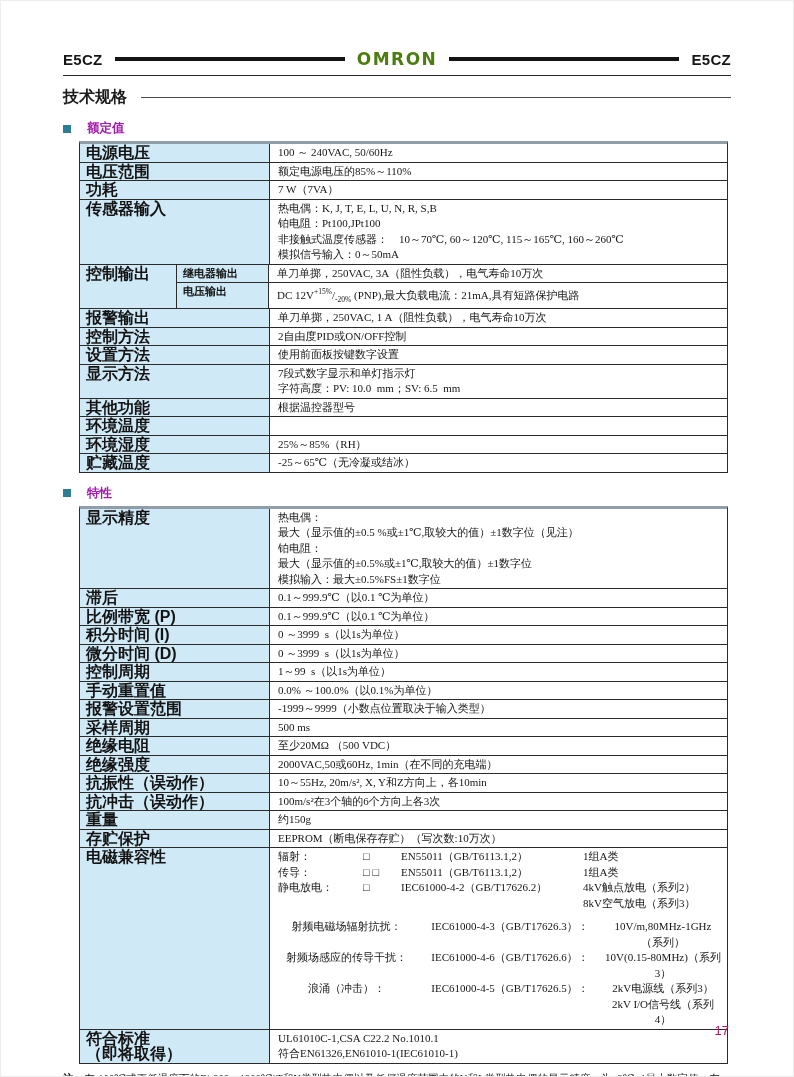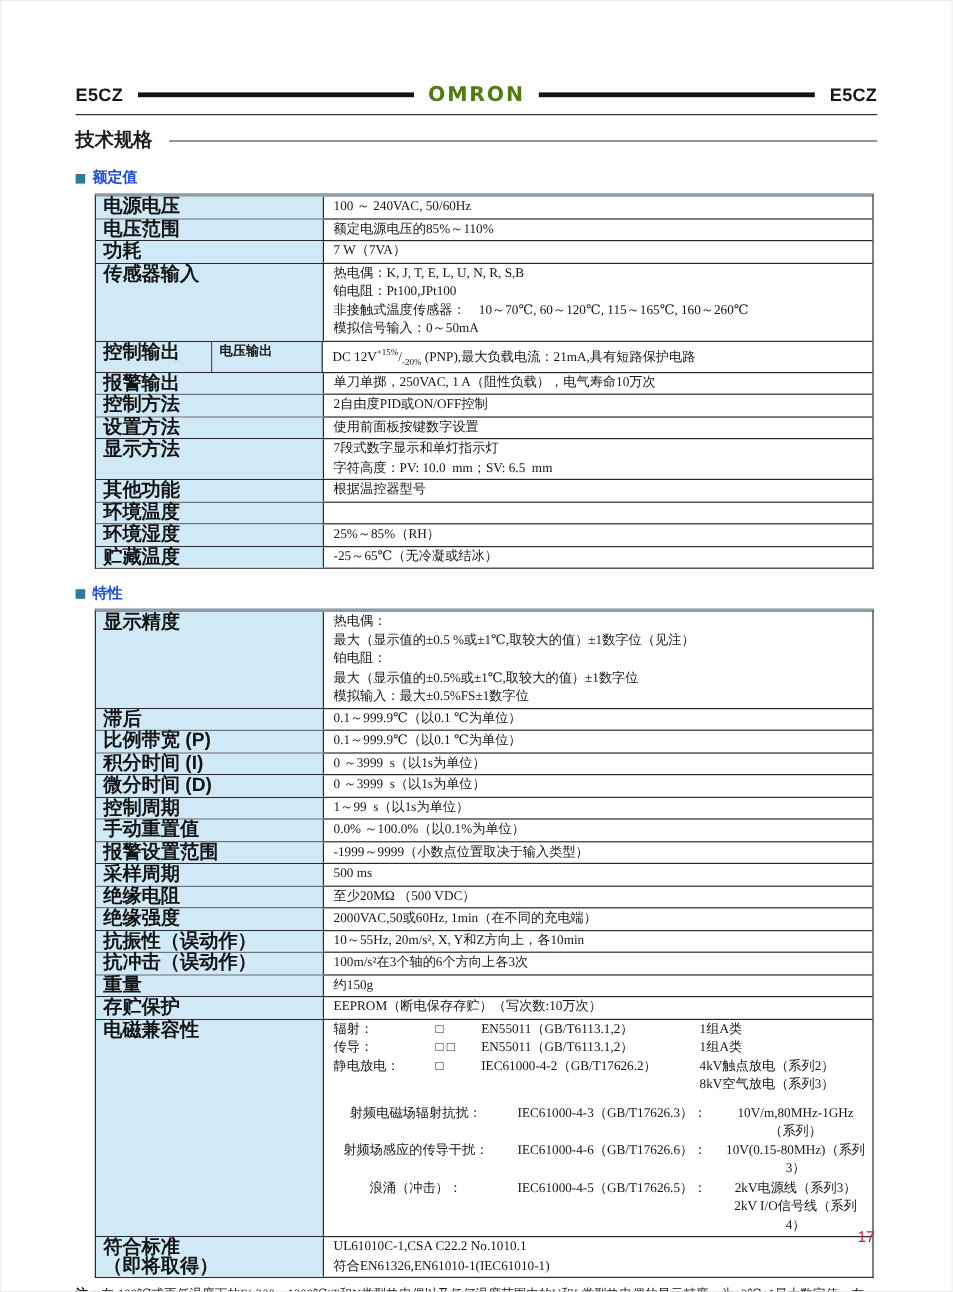--- a/index.html
+++ b/index.html
@@ -9,21 +9,21 @@
     width:794px; height:1077px;
     background:#ffffff;
     font-family:"Liberation Serif","DejaVu Serif",serif;
     color:#161616;
     overflow:hidden;
     border:1px solid #ececec;
   }
   .content { position:absolute; left:62px; right:62px; top:48px; }
 
   
-  .header { display:flex; align-items:center; height:20px;margin-top:20px; }
+  .header { display:flex; align-items:center; height:20px; }
   .model {
     font-family:"Liberation Sans","DejaVu Sans",sans-serif;
     font-weight:bold; font-size:15px; color:#161616; letter-spacing:0.3px;
   }
   .hrule { flex:1; height:4px; background:#141414; margin:0 12px; }
   .brand {
     font-family:"DejaVu Sans","Liberation Sans",sans-serif;
     font-weight:bold; font-size:17px; letter-spacing:1.5px; color:#4d7c0f;
   }
   .header-underline { margin-top:6px; border-top:1.6px solid #2a2a2a; }
@@ -31,24 +31,24 @@
   
   .title-row { display:flex; align-items:center; margin-top:11px; }
   .title-row h1 {
     font-family:Liberation Mono, monospace;
     font-size:16px; font-weight:bold; color:#1c1c1c; white-space:nowrap;
   }
   .title-line { flex:1; height:0; border-top:1.4px solid #4a4a4a; margin-left:14px; }
 
   
   .sec-head {
-    display:flex; align-items:center; gap:6px;
+    display:flex; align-items:center; gap:16px;
     margin-top:12px; margin-bottom:4px;
     font-family:"Liberation Sans","DejaVu Sans",sans-serif;
-    font-size:12.5px; font-weight:bold; color:#1d4ed8;
+    font-size:12.5px; font-weight:bold; color:#a21caf;
   }
   .sq { width:8px; height:8px; background:#2c7d96; display:inline-block; }
 
   
   .spec-table {
     margin-left:16px; width:649px;
     border:1px solid #2b2b2b;
     border-top:3px solid #8f9ea8;
     background:#fff;
   }
@@ -161,20 +161,28 @@
               <div class="line">铂电阻：Pt100,JPt100</div>
               <div class="line">非接触式温度传感器：    10～70℃, 60～120℃, 115～165℃, 160～260℃</div>
               <div class="line">模拟信号输入：0～50mA</div>
             </div>
           </div>
           <div class="row">
             <div class="cell label group-label">
               <div class="line">控制输出</div>
             </div>
             <div class="group-right">
+              <div class="subrow sub-divider">
+                <div class="cell sublabel">
+                  <div class="line">继电器输出</div>
+                </div>
+                <div class="cell value">
+                  <div class="line">单刀单掷，250VAC, 3A（阻性负载），电气寿命10万次</div>
+                </div>
+              </div>
               <div class="subrow">
                 <div class="cell sublabel">
                   <div class="line">电压输出</div>
                 </div>
                 <div class="cell value">
                   <div class="line">DC 12V<sup class="v">+15%</sup>/<sub class="v">-20%</sub> (PNP),最大负载电流：21mA,具有短路保护电路</div>
                 </div>
               </div>
             </div>
           </div>

